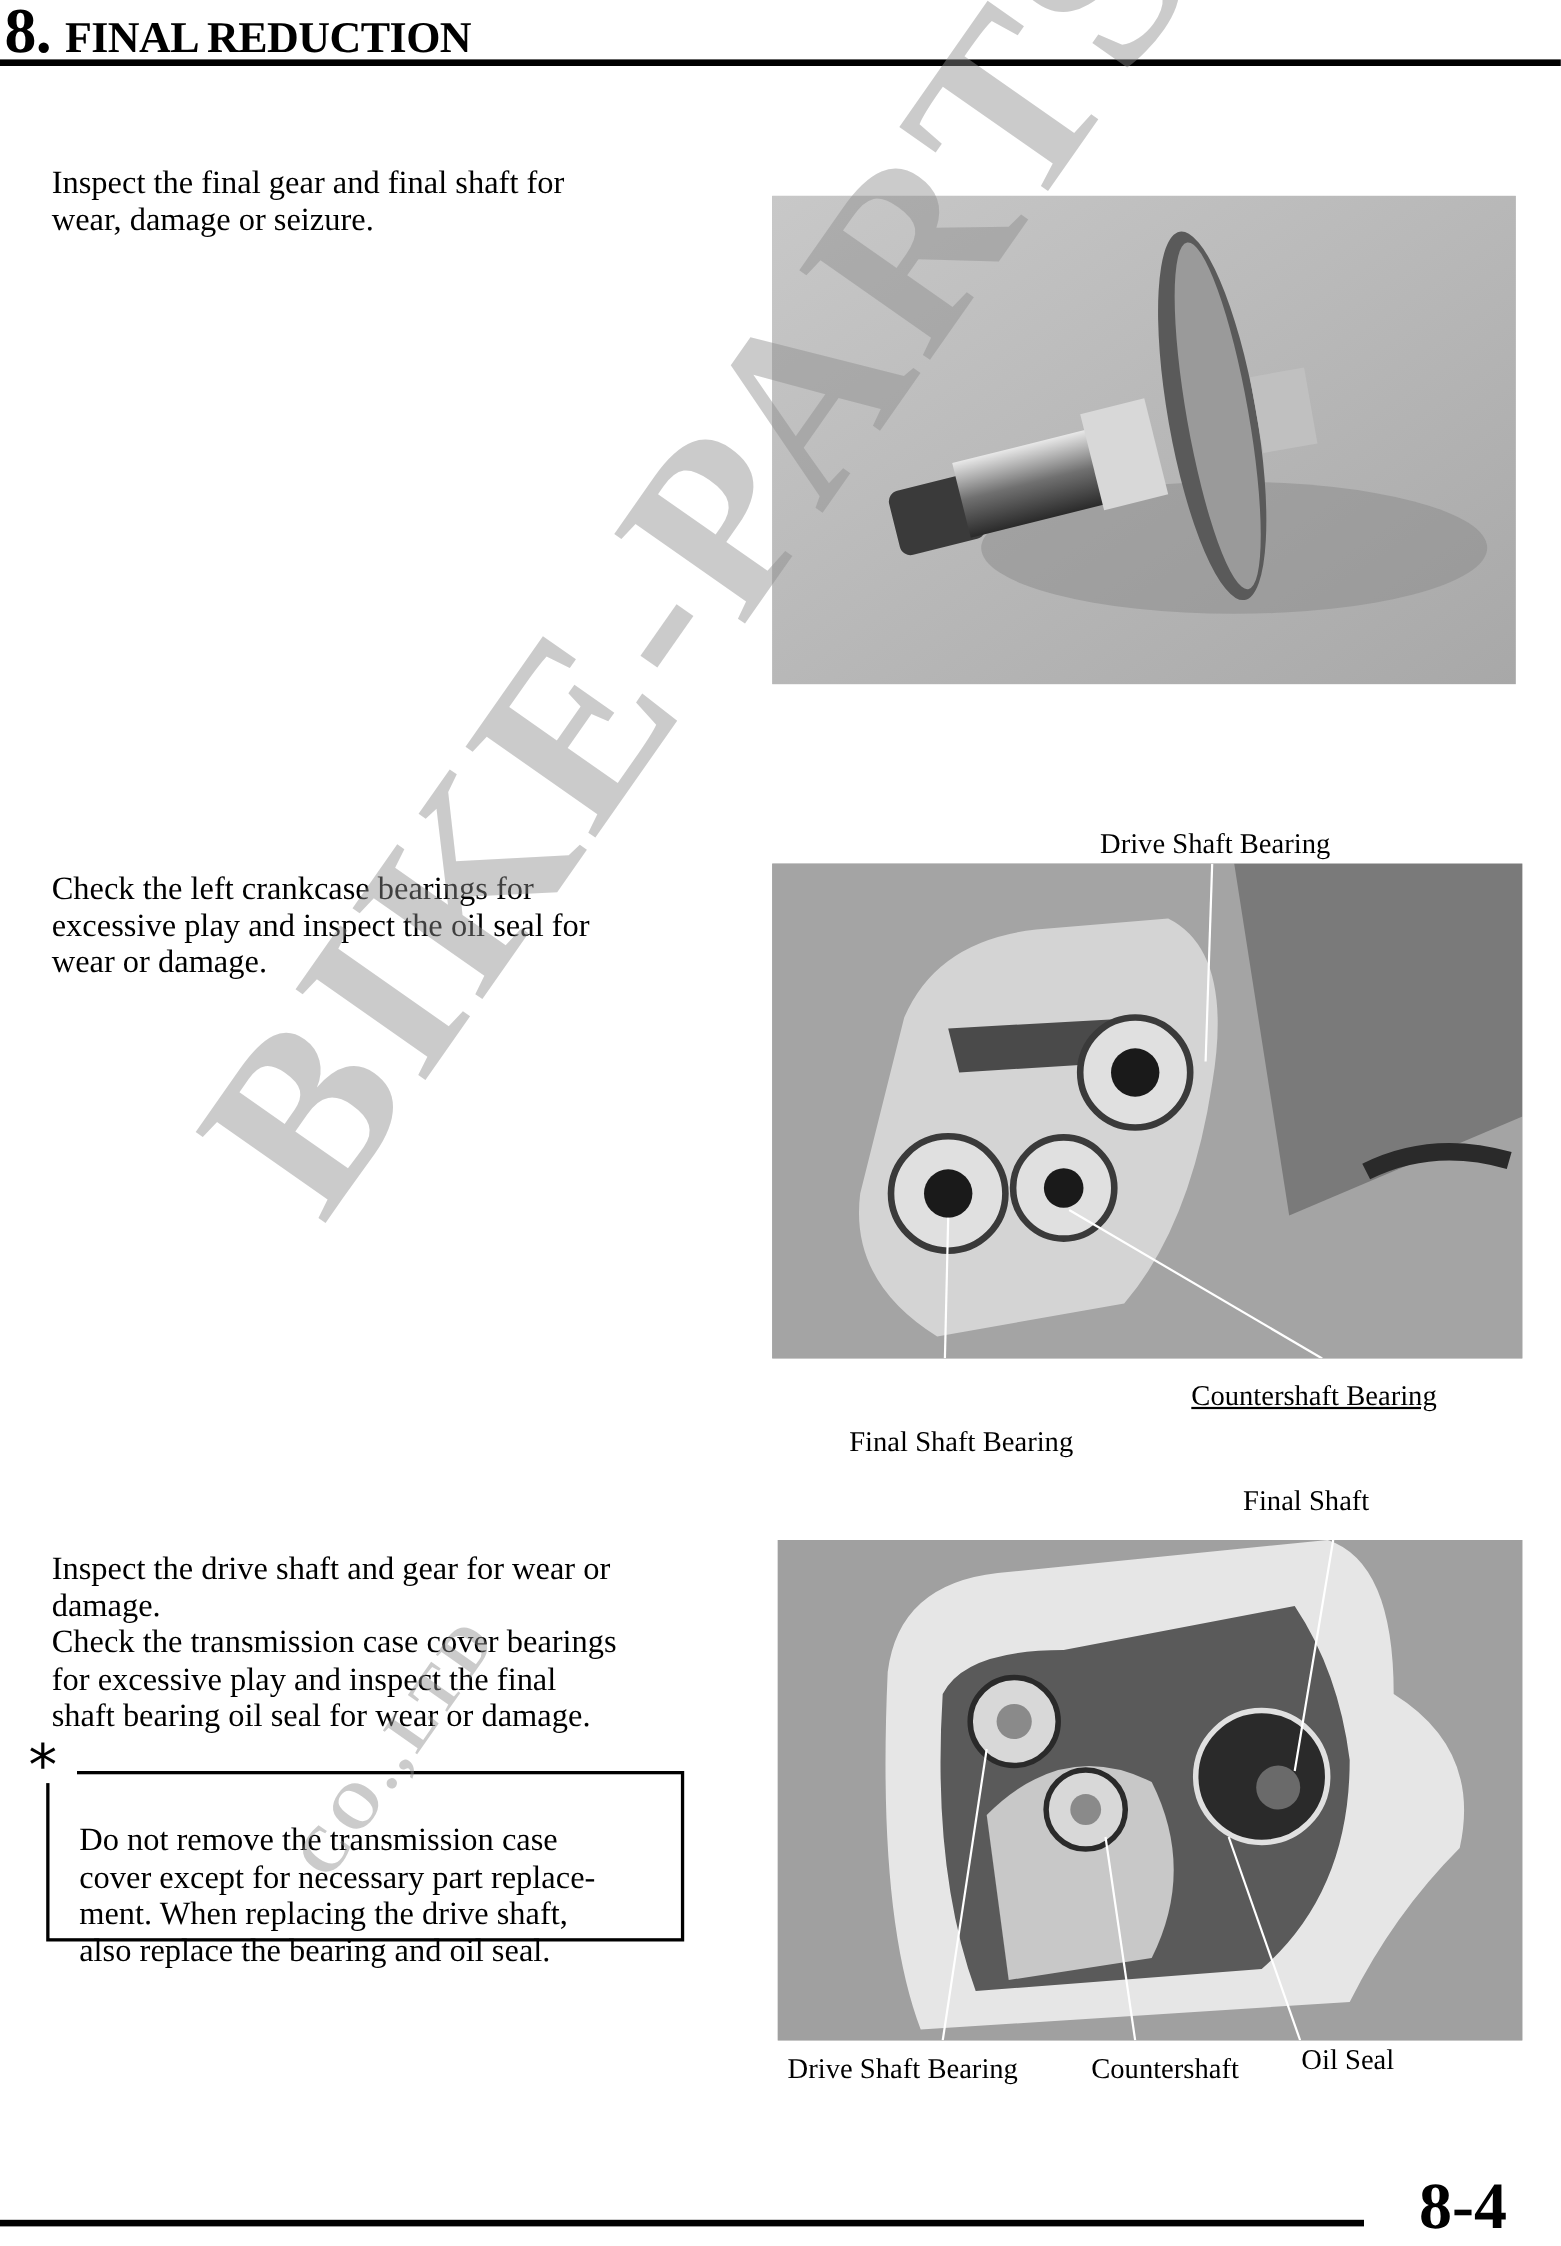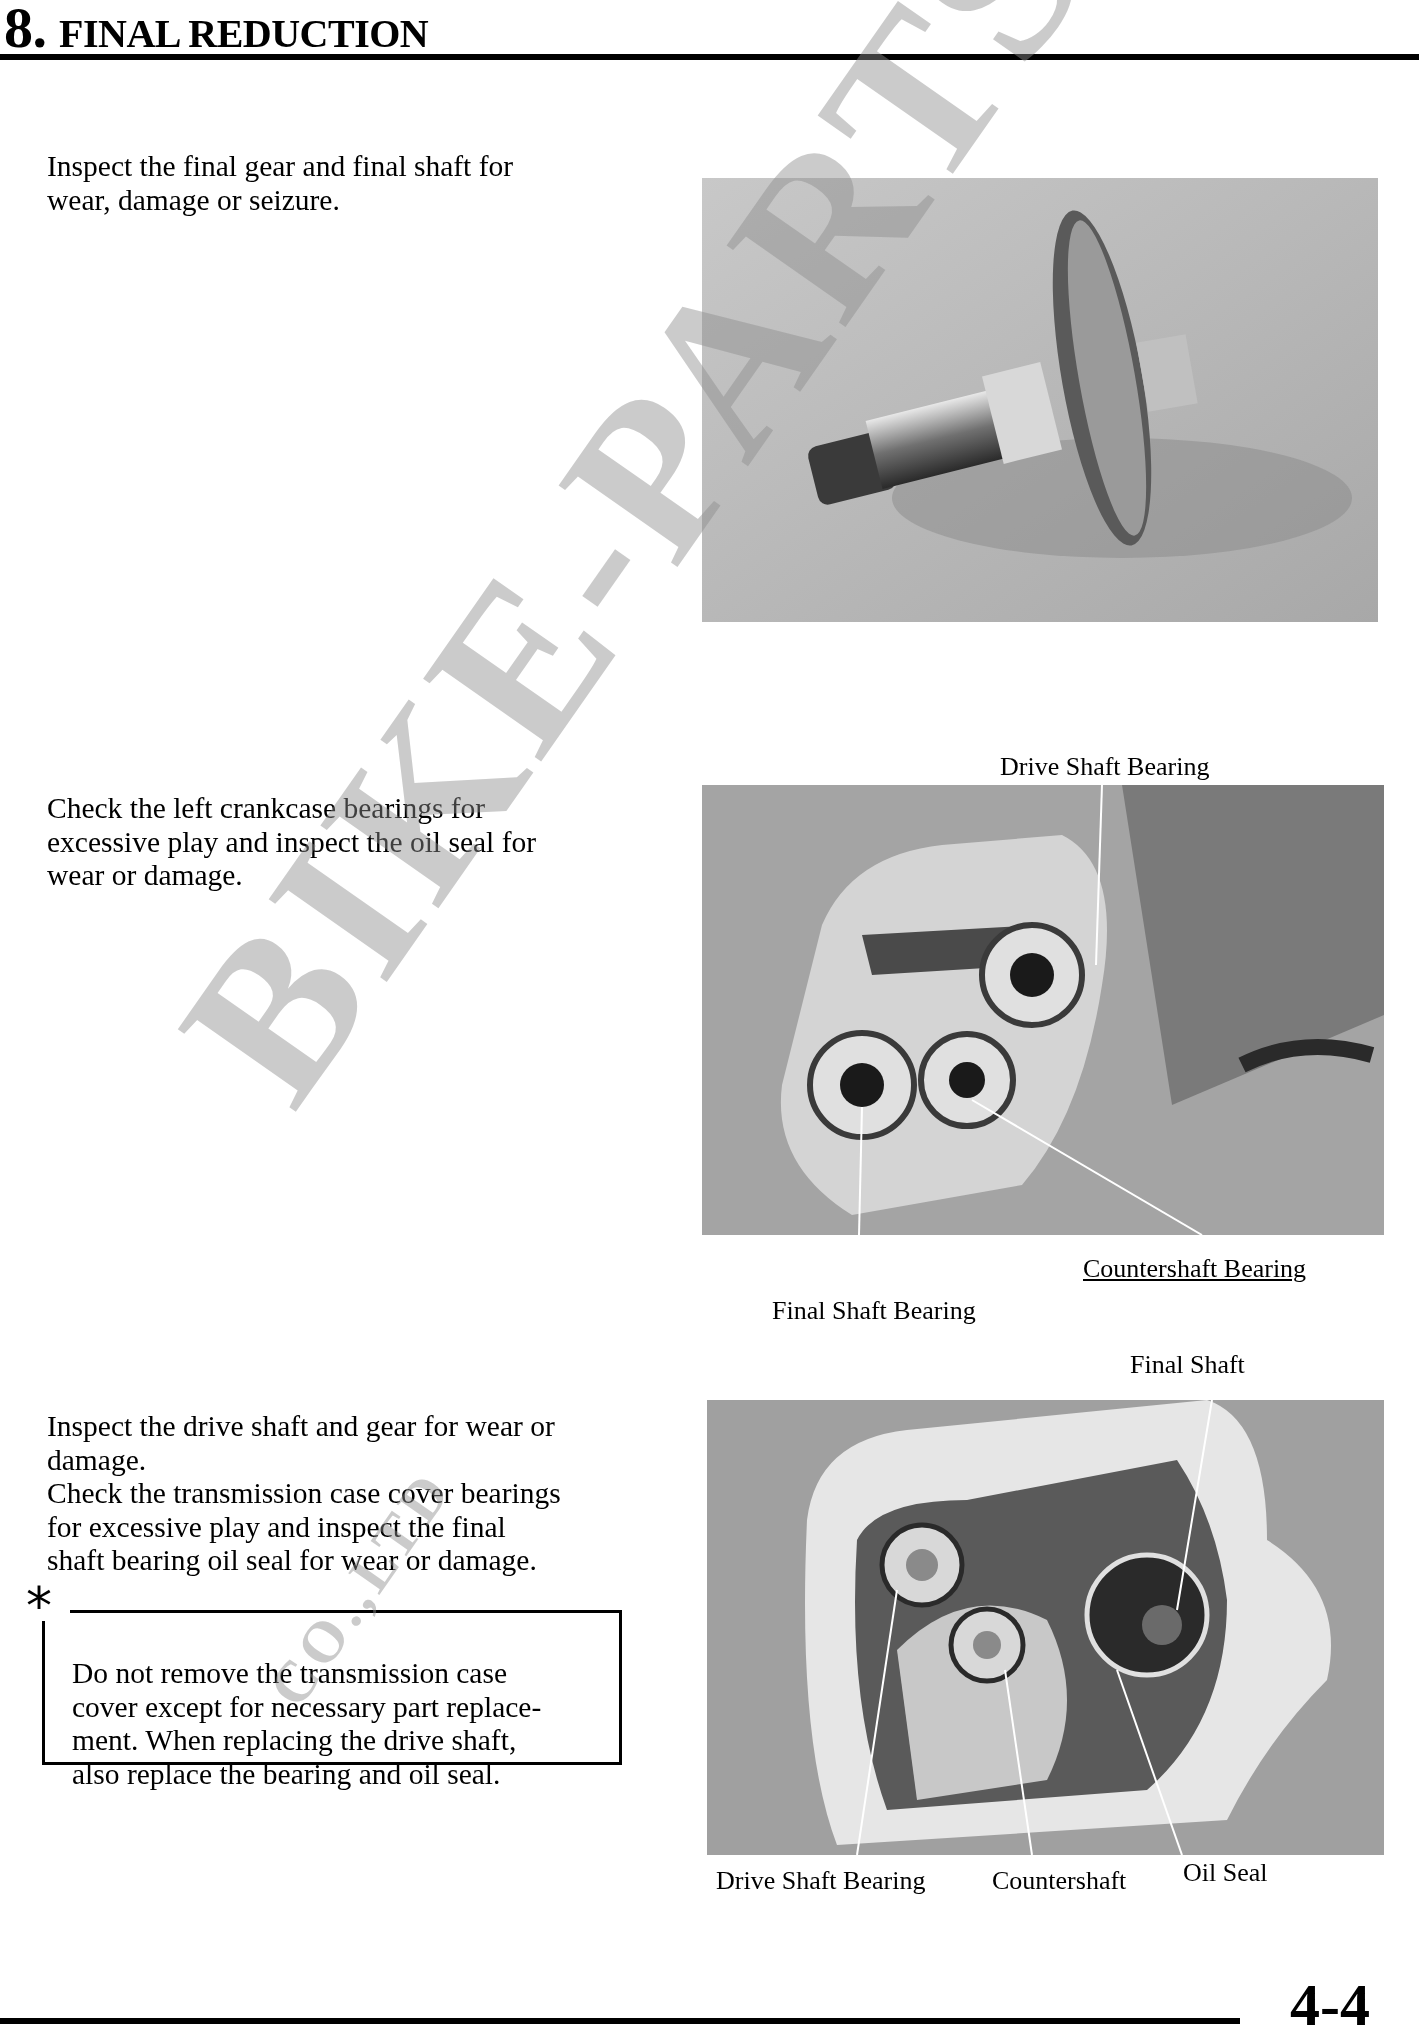--- a/index.html
+++ b/index.html
@@ -127,13 +127,13 @@
 <div class="abs asterisk">*</div>
 <div class="abs note-text">Do not remove the transmission case
 cover except for necessary part replace-
 ment.    When replacing the drive shaft,
 also replace the bearing and oil seal.</div>
 
 <div class="abs watermark">BIKE-PARTS</div>
 <div class="abs watermark-sub">CO.,LTD</div>
 
 <div class="abs rule-bottom"></div>
-<div class="abs page-num">4-4</div>
+<div class="abs page-num">8-4</div>
 
 </body></html>

